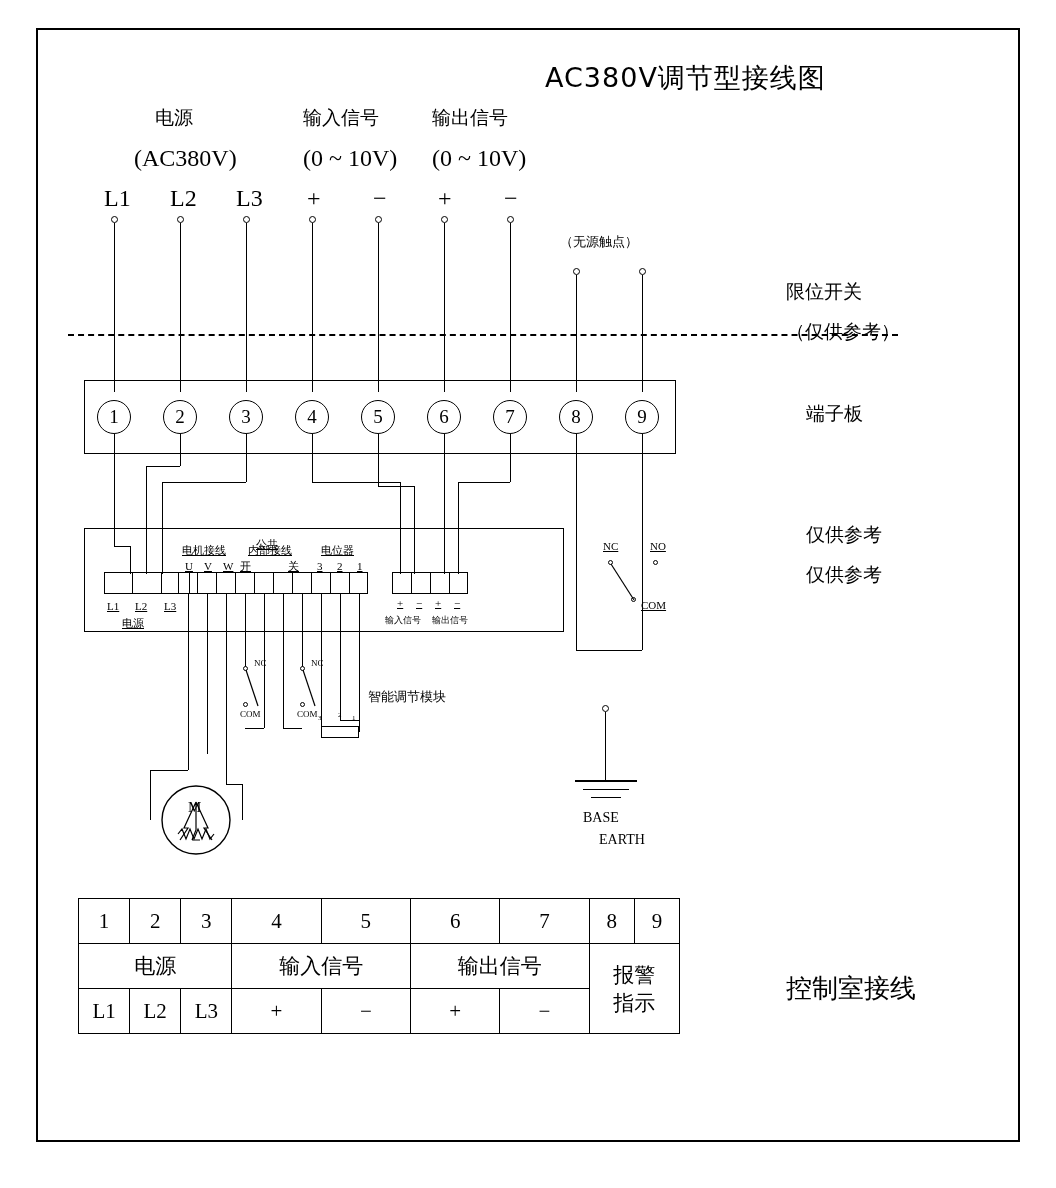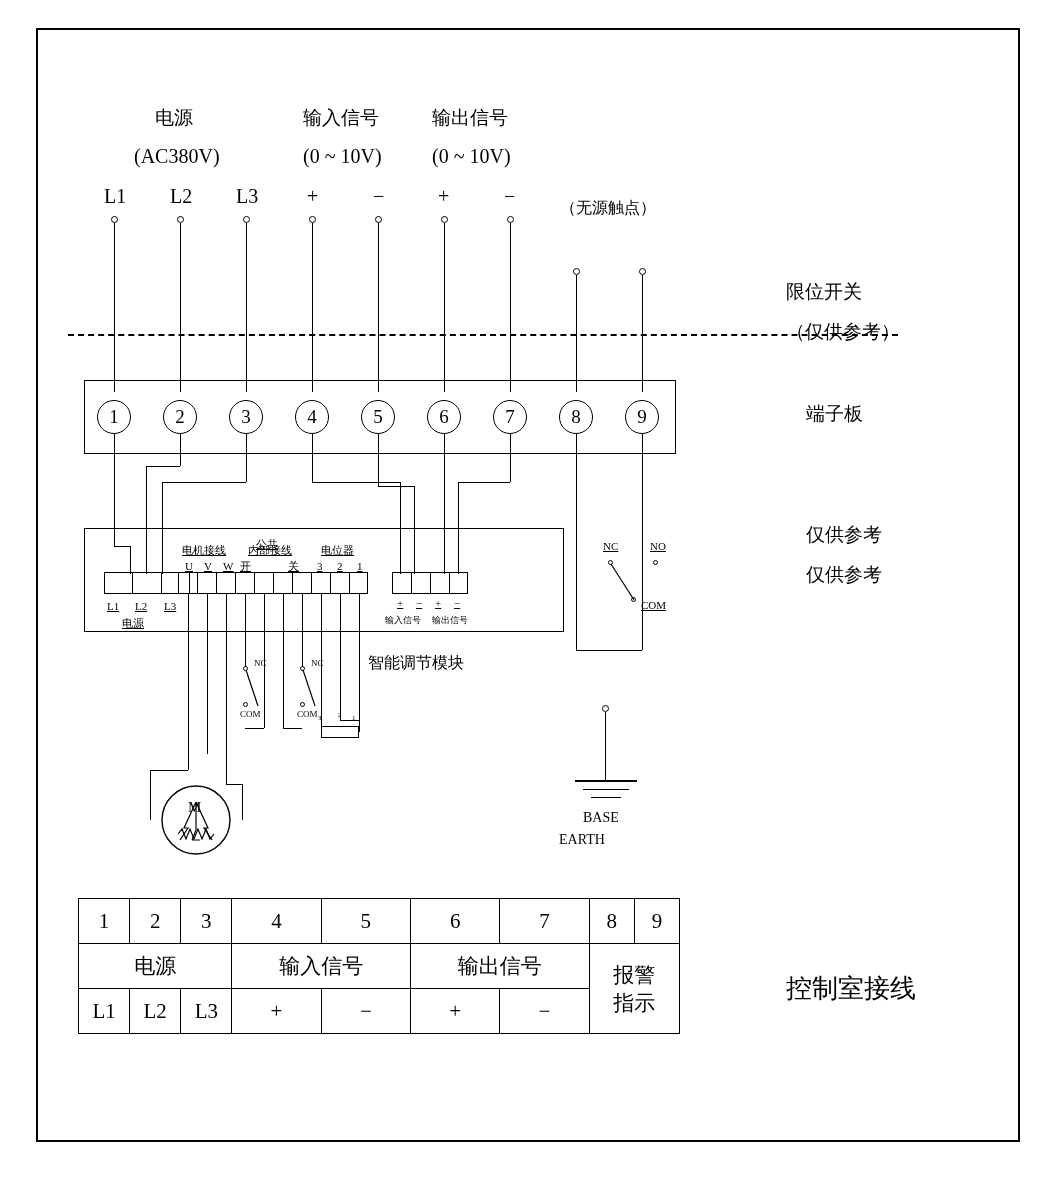--- a/index.html
+++ b/index.html
@@ -34,22 +34,22 @@
     position: absolute;
     background: #000;
   }
   .hl { height: 1px; }
   .vl { width: 1px; }
   .title {
     font-size: 27px;
     letter-spacing: 1px;
   }
   .lbl-cn { font-size: 19px; }
-  .lbl-en { font-size: 20px; }
-  .lbl-sm { font-size: 16px; }
+  .lbl-en { font-size: 24px; }
+  .lbl-sm { font-size: 13px; margin-top: 35px; }
   .lbl-tiny { font-size: 11px; text-decoration: underline; }
   .lbl-xtiny { font-size: 9px; }
   .term-circle {
     position: absolute;
     width: 34px;
     height: 34px;
     border: 1.5px solid #000;
     border-radius: 50%;
     box-sizing: border-box;
     font-size: 19px;
@@ -99,20 +99,21 @@
     padding: 0;
   }
   .cn-f { font-family: "DejaVu Sans", sans-serif; }
 </style>
 </head>
 <body>
 
 <div id="root">
   <div class="frame"></div>
 
+  <div class="txt title cn-f" style="left:545px; top:64px;">AC380V调节型接线图</div>
 
   <div class="txt lbl-cn cn-f" style="left:155px; top:108px;">电源</div>
   <div class="txt lbl-en" style="left:134px; top:146px;">(AC380V)</div>
 
   <div class="txt lbl-cn cn-f" style="left:303px; top:108px;">输入信号</div>
   <div class="txt lbl-en" style="left:303px; top:146px;">(0 ~ 10V)</div>
 
   <div class="txt lbl-cn cn-f" style="left:432px; top:108px;">输出信号</div>
   <div class="txt lbl-en" style="left:432px; top:146px;">(0 ~ 10V)</div>
 
@@ -305,21 +306,21 @@
   <div class="ln vl" style="left:576px; top:546px; height:104px;"></div>
   <div class="ln hl" style="left:576px; top:650px; width:66px;"></div>
   <div class="ln vl" style="left:642px; top:600px; height:50px;"></div>
 
   <div class="dot" style="left:602px; top:705px;"></div>
   <div class="ln vl" style="left:605px; top:712px; height:68px;"></div>
   <div class="ln hl" style="left:575px; top:780px; width:62px; height:2px;"></div>
   <div class="ln hl" style="left:583px; top:789px; width:46px;"></div>
   <div class="ln hl" style="left:591px; top:797px; width:30px;"></div>
   <div class="txt" style="left:583px; top:811px; font-size:14px;">BASE</div>
-  <div class="txt" style="left:559px; top:833px; font-size:14px;">EARTH</div>
+  <div class="txt" style="left:599px; top:833px; font-size:14px;">EARTH</div>
 
   <table class="fn">
     <tbody>
         <tr>
       <td>1</td>
       <td>2</td>
       <td>3</td>
       <td>4</td>
       <td>5</td>
       <td>6</td>

